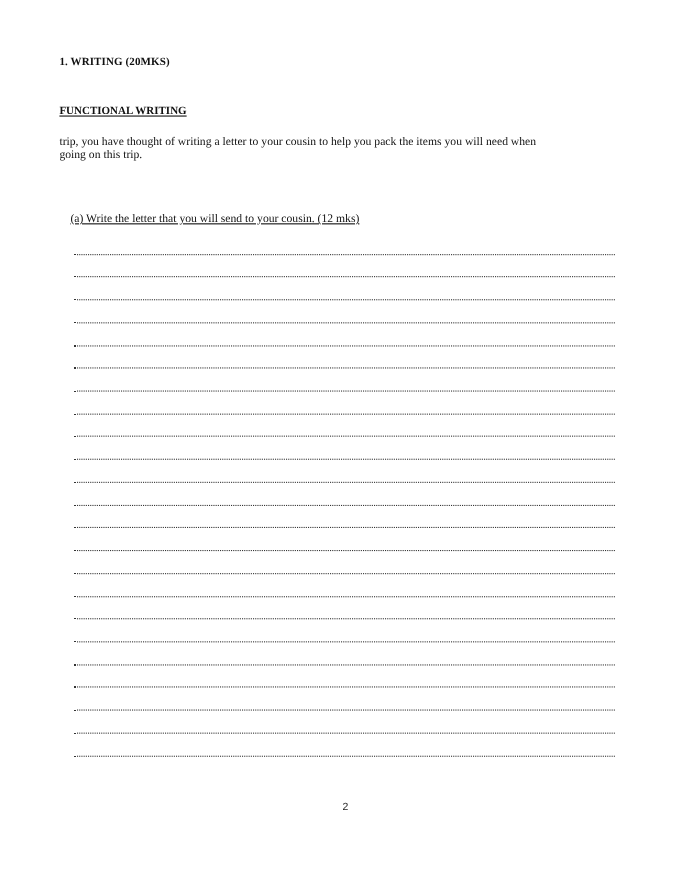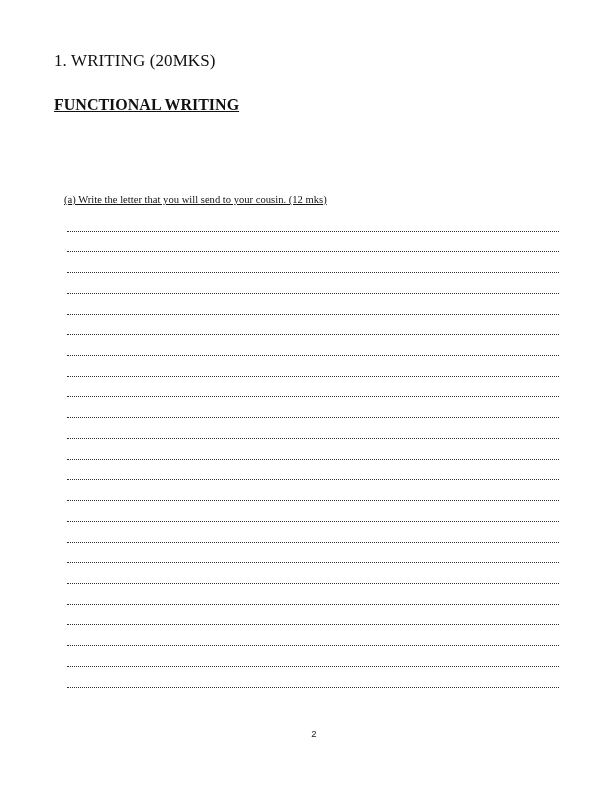--- a/index.html
+++ b/index.html
@@ -2,25 +2,25 @@
 <html><head>
   <meta charset="utf-8">
   <style>
     html, body { margin: 0; padding: 0; background: #ffffff; }
     body {
       width: 612px; height: 792px; position: relative; overflow: hidden;
       font-family: "Liberation Serif", "DejaVu Serif", serif; color: #111;
     }
     .title {
       position: absolute; left: 54px; top: 51px;
-      font-size: 17px; font-weight: normal; letter-spacing: 0.1px;
+      font-size: 10px; font-weight: bold; letter-spacing: 0.1px;
     }
     .subtitle {
       position: absolute; left: 54px; top: 96px;
-      font-size: 16px; font-weight: bold; text-decoration: underline;
+      font-size: 10px; font-weight: bold; text-decoration: underline;
       text-underline-offset: 1px;
     }
     .para {
       position: absolute; left: 54px; top: 124px; width: 520px;
       font-size: 10.6px; line-height: 12.4px;
     }
     .para div { white-space: nowrap; }
     .question {
       position: absolute; left: 64px; top: 194px;
       font-size: 10.6px;
@@ -42,20 +42,22 @@
     }
   </style>
 </head>
 <body>
 
 <div class="title">1. WRITING (20MKS)</div>
 
 <div class="subtitle">FUNCTIONAL WRITING</div>
 
 <div class="para">
+  <div>trip, you have thought of writing a letter to your cousin to help you pack the items you will need when</div>
+  <div>going on this trip.</div>
 </div>
 
 <div class="question">(a)  Write the letter that you will send to your cousin. (12 mks)</div>
 
 <div class="lines" id="answer-lines">
     <div class="answer-line"></div>
     <div class="answer-line"></div>
     <div class="answer-line"></div>
     <div class="answer-line"></div>
     <div class="answer-line"></div>

